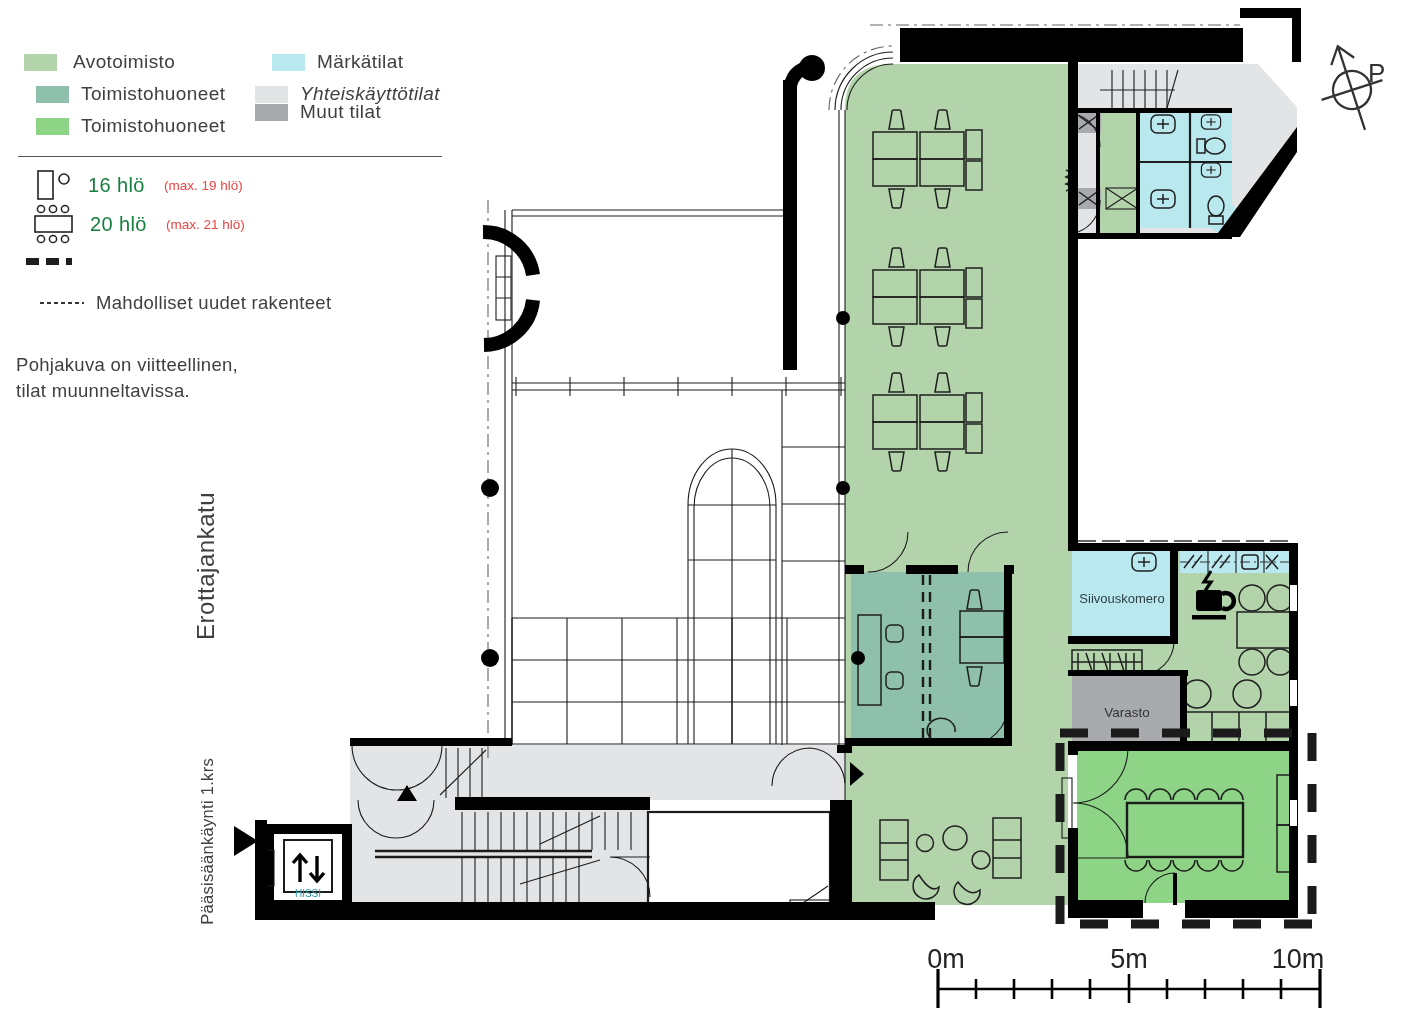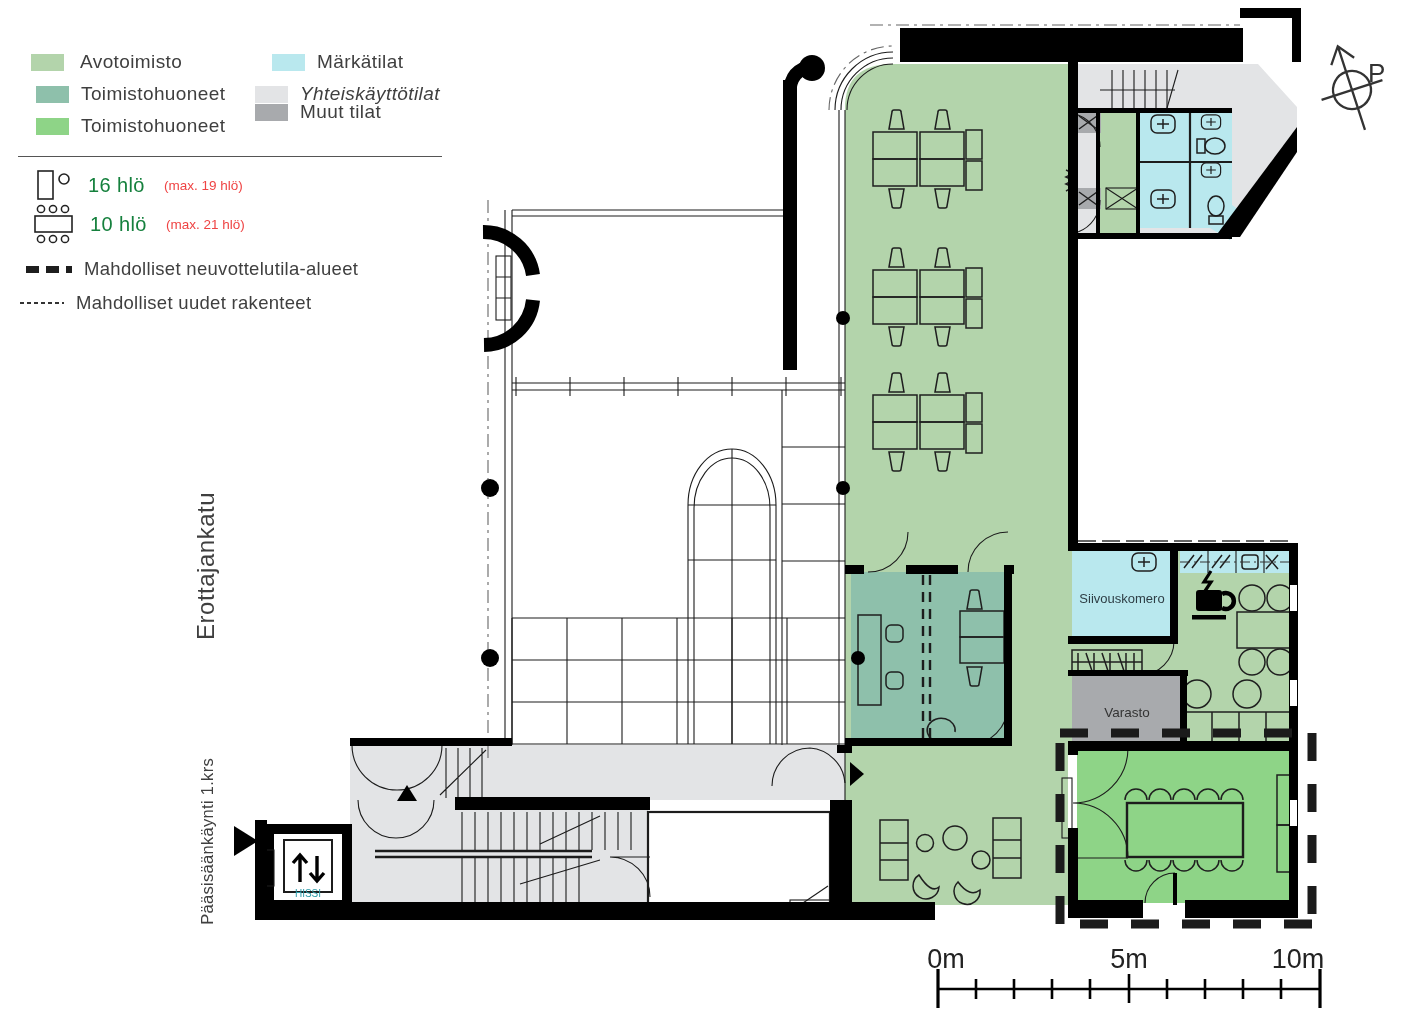--- a/index.html
+++ b/index.html
@@ -305,21 +305,21 @@
       <path d="M938,989 H1320" stroke="#000" stroke-width="2.6" fill="none"></path>
       <path d="M938,969 V1008 M1320,969 V1008" stroke="#000" stroke-width="3.2" fill="none"></path>
       <path d="M976,979 V999 M1014,979 V999 M1052,979 V999 M1090,979 V999 M1129,974 V1003 M1167,979 V999 M1205,979 V999 M1243,979 V999 M1281,979 V999" stroke="#000" stroke-width="2.6" fill="none"></path>
       <text x="946" y="968" font-size="27" text-anchor="middle" fill="#222">0m</text>
       <text x="1129" y="968" font-size="27" text-anchor="middle" fill="#222">5m</text>
       <text x="1298" y="968" font-size="27" text-anchor="middle" fill="#222">10m</text>
     </g>
   </svg>
 
   <div>
-    <div class="legend-row" style="left:31px;top:51px;gap:16px;">
+    <div class="legend-row" style="left:24px;top:51px;gap:16px;">
       <span class="swatch" style="background: rgb(179, 212, 171);"></span>
       <span class="legend-label">Avotoimisto</span>
     </div>
     <div class="legend-row" style="left:36px;top:83px;">
       <span class="swatch" style="background: rgb(142, 192, 171);"></span>
       <span class="legend-label">Toimistohuoneet</span>
     </div>
     <div class="legend-row" style="left:36px;top:115px;">
       <span class="swatch" style="background: rgb(142, 212, 135);"></span>
       <span class="legend-label">Toimistohuoneet</span>
@@ -350,31 +350,34 @@
     <div class="legend-row" style="left:30px;top:203px;">
       <svg width="48" height="42">
         <circle cx="11" cy="6" r="3.6" fill="none" stroke="#222" stroke-width="1.5"></circle>
         <circle cx="23" cy="6" r="3.6" fill="none" stroke="#222" stroke-width="1.5"></circle>
         <circle cx="35" cy="6" r="3.6" fill="none" stroke="#222" stroke-width="1.5"></circle>
         <rect x="5" y="13" width="37" height="16" fill="none" stroke="#222" stroke-width="1.6"></rect>
         <circle cx="11" cy="36" r="3.6" fill="none" stroke="#222" stroke-width="1.5"></circle>
         <circle cx="23" cy="36" r="3.6" fill="none" stroke="#222" stroke-width="1.5"></circle>
         <circle cx="35" cy="36" r="3.6" fill="none" stroke="#222" stroke-width="1.5"></circle>
       </svg>
-      <span class="cap-label">10 hlö</span>
+      <span class="cap-label">20 hlö</span>
       <span class="cap-max">(max. 21 hlö)</span>
     </div>
 
     <div class="legend-row" style="left:26px;top:258px;">
       <span class="dash-swatch"></span>
-      <span class="line-label">Mahdolliset neuvottelutila-alueet</span>
-    </div>
-    <div class="legend-row" style="left:20px;top:292px;text-align:center;">
+    </div>
+    <div class="legend-row" style="left:40px;top:292px;text-align:center;">
       <span class="dot-swatch"></span>
       <span class="line-label">Mahdolliset uudet rakenteet</span>
     </div>
   </div>
 
+  <div class="abs note" style="left:16px;top:352px;">
+    <div>Pohjakuva on viitteellinen,</div>
+    <div>tilat muunneltavissa.</div>
+  </div>
 
   <div class="abs vlabel" style="left:192px;top:492px;font-size:24px;letter-spacing:.5px;">Erottajankatu</div>
   <div class="abs vlabel" style="left:198px;top:758px;font-size:16.5px;letter-spacing:.3px;">Pääsisäänkäynti 1.krs</div>
 
 </div>
 
 </body></html>

